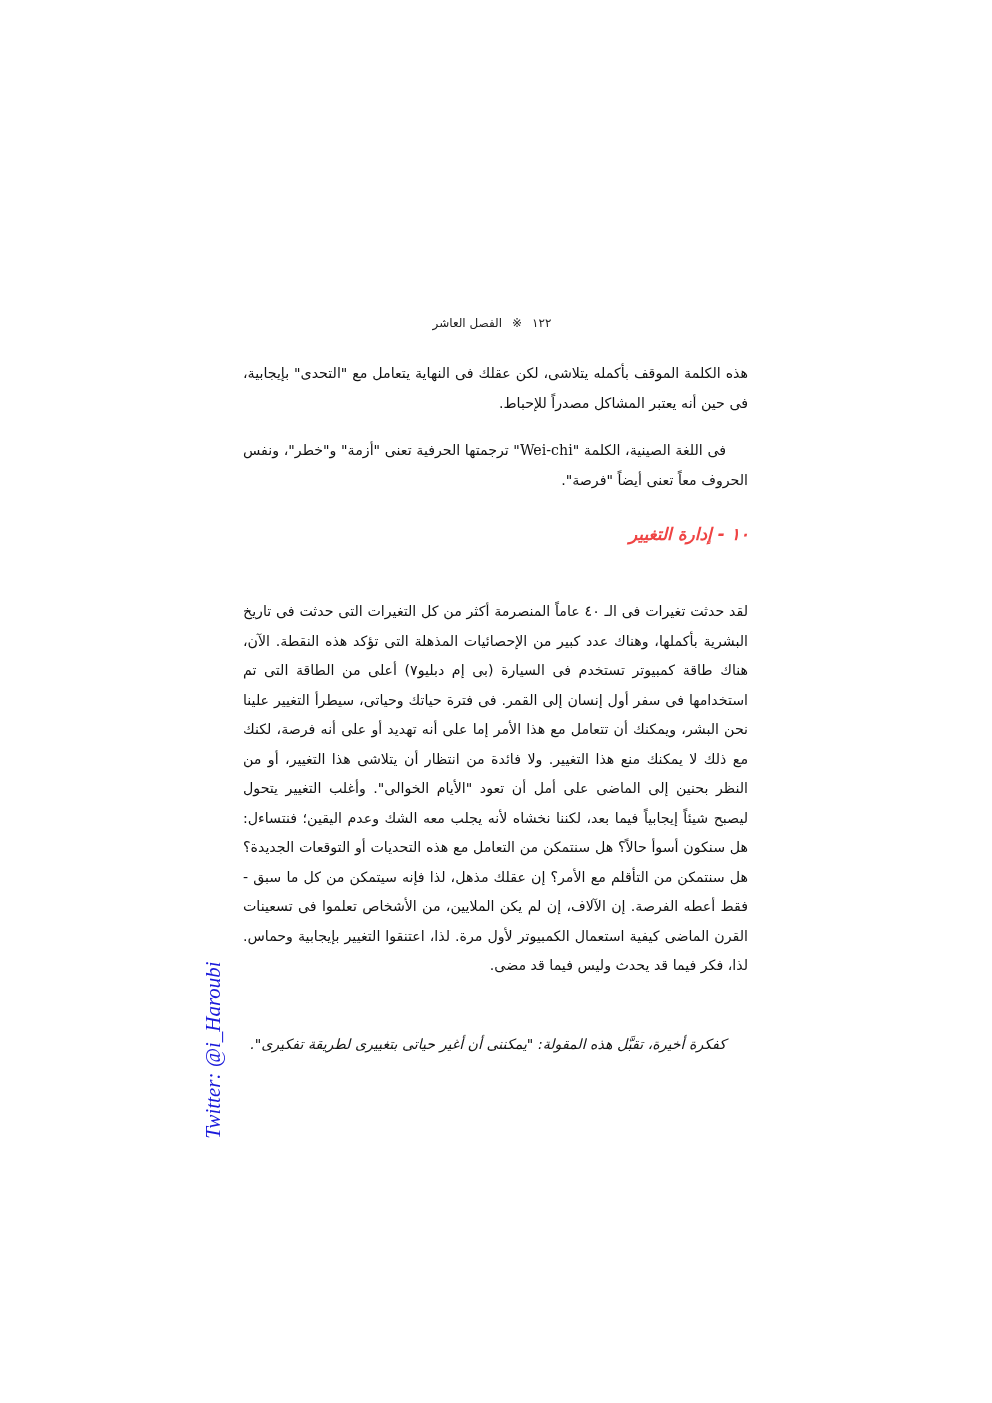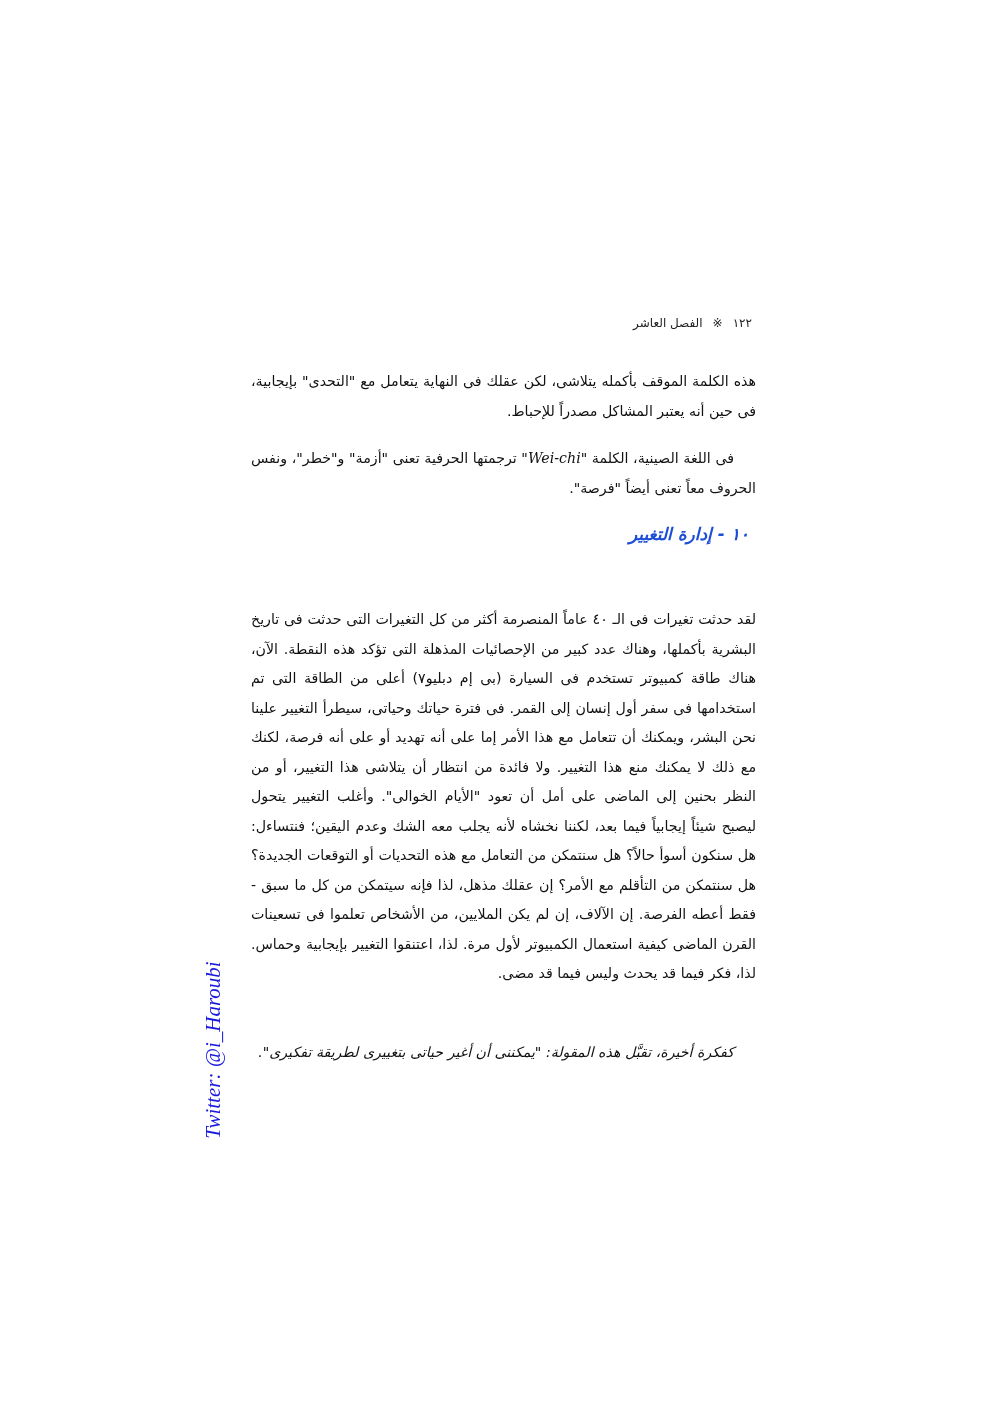--- a/index.html
+++ b/index.html
@@ -14,57 +14,56 @@
       overflow: hidden;
       font-family: "DejaVu Sans", sans-serif;
       color: #111111;
     }
     .page-header {
       position: absolute;
       top: 316px;
       right: 240px;
       width: 520px;
       direction: rtl;
-      text-align: right;
+      text-align: center;
       font-size: 12px;
       color: #222;
       white-space: nowrap;
     }
     .page-header span { display: inline-block; }
     .page-header .sep { margin: 0 10px; font-size: 12px; }
     .body-text {
       position: absolute;
       left: 243px;
       width: 505px;
       direction: rtl;
       text-align: justify;
       text-align-last: right;
       font-size: 14.2px;
       line-height: 29.5px;
       color: #111;
     }
-    .para { margin: 8px; }
+    .para { margin: 0; }
     .p1 { top: 359px; }
     .p2 { top: 436px; text-indent: 22px; }
     .heading {
       position: absolute;
       top: 524px;
       right: 243px;
       direction: rtl;
       font-size: 17px;
       font-weight: bold;
       font-style: italic;
-      color: #1d4ed8;
+      color: #ef4444;
       white-space: nowrap;
     }
     .p3 { top: 597px; }
     .p4 { top: 1030px; text-indent: 22px; font-style: italic; }
     .latin {
       font-family: "DejaVu Serif", serif;
-      font-style: italic;
       direction: ltr;
       unicode-bidi: embed;
     }
     .watermark {
       position: absolute;
       left: 213px;
       top: 1050px;
       transform: translate(-50%, -50%) rotate(-90deg);
       font-family: "Liberation Serif", serif;
       font-style: italic;

